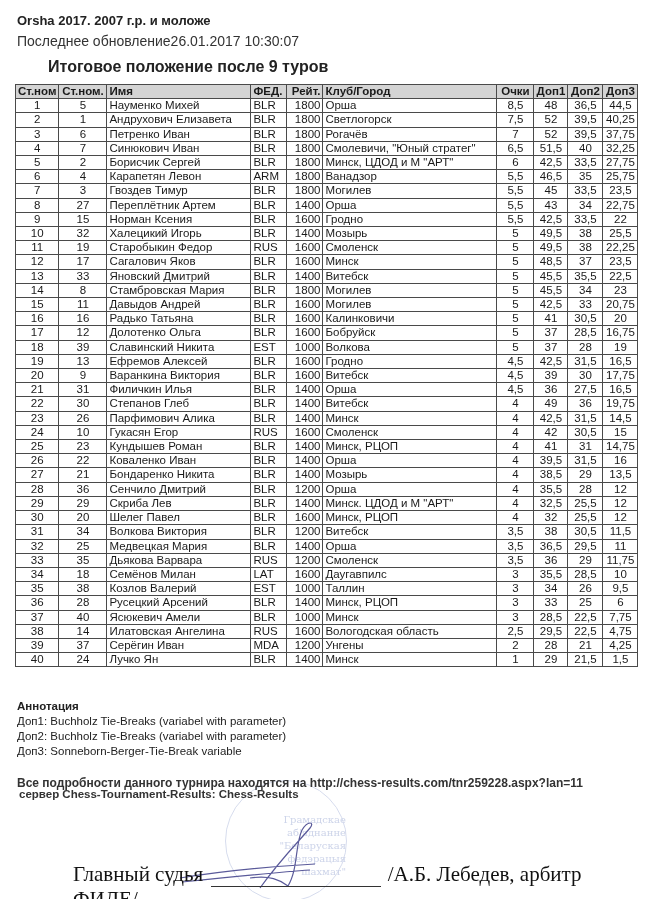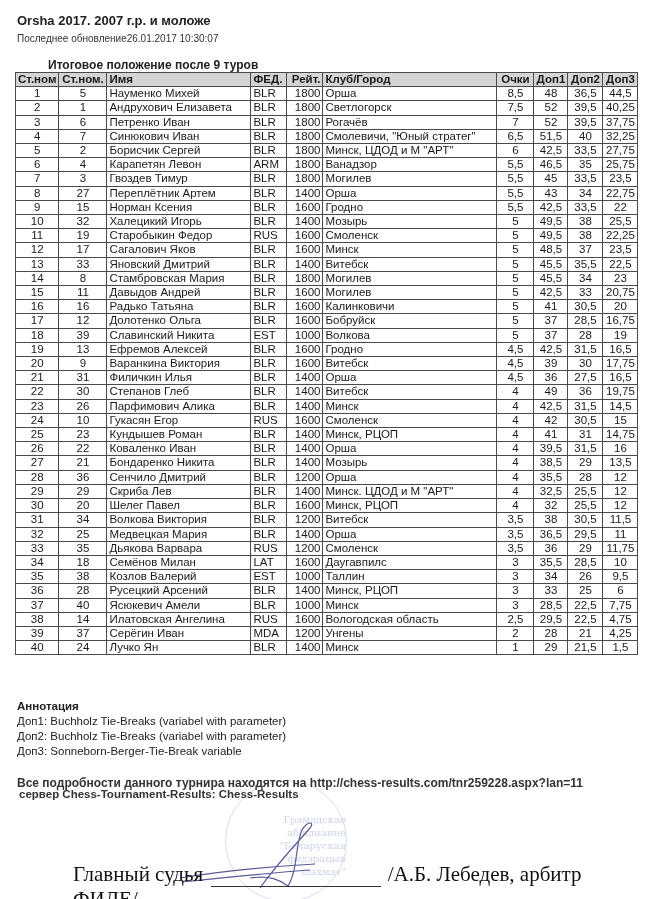--- a/index.html
+++ b/index.html
@@ -1,20 +1,20 @@
 <!DOCTYPE html>
 <html><head>
 <meta charset="utf-8">
 <style>
   html, body { margin:0; padding:0; background:#fff; }
   body { width:650px; height:899px; position:relative; overflow:hidden; font-family:"Liberation Sans", sans-serif; color:#1a1a1a; }
   .title { position:absolute; left:17px; top:13px; font-size:13px; font-weight:bold; color:#222; }
-  .updated { position:absolute; left:17px; top:33px; font-size:10px; color:#333; }
-  .subtitle { position:absolute; left:17px; top:58px; font-size:12px; font-weight:bold; color:#222;padding-left:31px; }
-  table { position:absolute; left:15px; top:72px; border-collapse:collapse; font-size:11.5px; table-layout:fixed; }
+  .updated { position:absolute; left:17px; top:33px; font-size:14px; color:#333; }
+  .subtitle { position:absolute; left:17px; top:58px; font-size:16px; font-weight:bold; color:#222;padding-left:31px; }
+  table { position:absolute; left:15px; top:84px; border-collapse:collapse; font-size:11.5px; table-layout:fixed; }
   td, th { border:1px solid #4a4a4a; padding:0 2px; height:13.2px; line-height:13.2px; white-space:nowrap; overflow:hidden; }
   th { background:#d4d4d4; font-weight:bold; text-align:left; font-size:11.5px; }
   th.c, td.c { text-align:center; }
   td.r, th.r { text-align:right; }
   .annot { position:absolute; left:17px; top:699px; font-size:11.5px; line-height:15px; color:#222; }
   .annot .h { font-weight:bold; }
   .details { position:absolute; left:17px; top:776px; font-size:12px; font-weight:bold; color:#333; }
   .server { position:absolute; left:19px; top:788px; font-size:11.5px; font-weight:bold; color:#333; }
   .stamp { position:absolute; left:225px; top:780px; width:120px; height:120px; border:1.5px solid #c5cde6; border-radius:50%; opacity:0.7; }
   .stamp-text { position:absolute; left:0; right:0; top:32px; text-align:right; font-family:"DejaVu Serif", serif; font-size:10px; color:#b8c2e0; line-height:13px; }

